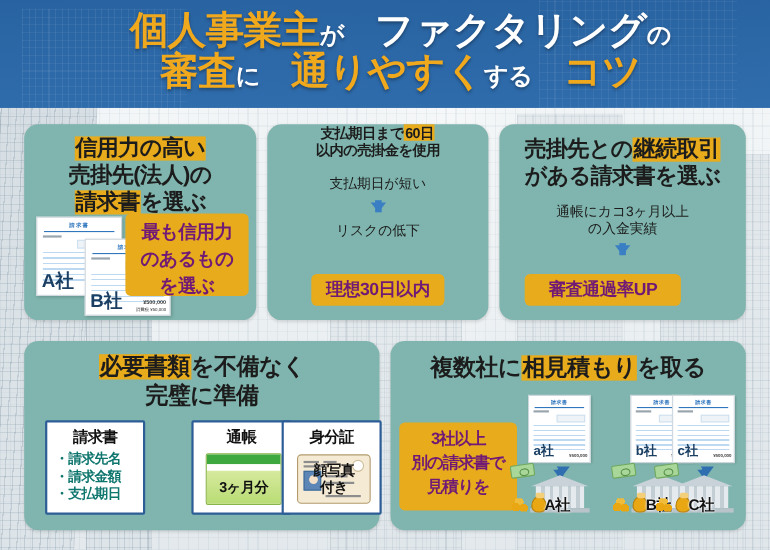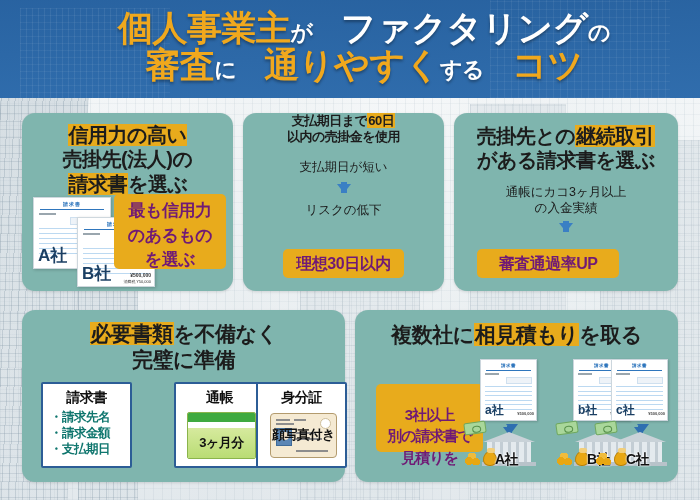--- a/index.html
+++ b/index.html
@@ -207,21 +207,21 @@
   .idcard .face::after {
     content:""; position:absolute; left:4px; top:3px; width:8px; height:8px;
     border-radius:50%; background:#f2e0c8;
   }
   .idcard .chip {
     position: absolute; right: 5px; top: 4px; width: 11px; height: 11px;
     background: #ffffff; border-radius: 50%; border: 1px solid #cfbf9c;
   }
   .idcard .tinyline { position:absolute; height:2px; background:#8d8d8d; }
   .idcard .overlay {
-    position: absolute; inset: 0; display: flex; flex-direction: row;
+    position: absolute; inset: 0; display: flex; flex-direction: column;
     align-items: center; justify-content: center;
     font-size: 13px; font-weight: bold; color: #111; line-height: 1.08;
     letter-spacing: -0.5px;
   }
 
   
   .minv {
     position: absolute; background: #ffffff;
     border: 1px solid #ccd6dd; box-shadow: 1px 1px 2px rgba(0,0,0,.18);
   }
@@ -413,21 +413,21 @@
         </div>
       </div>
     </div>
   </div>
 
   <div class="panel" id="p5">
     <div class="phead p5h">
       <div><span>複数社に</span><span class="hl">相見積もり</span><span>を取る</span></div>
     </div>
 
-    <div class="goldbox" style="position:absolute; left:21px; top:74px; width:107px; height:68px; font-size:15px; line-height:1.42; padding-top:20px; letter-spacing:-1px;">
+    <div class="goldbox" style="position:absolute; left:8px; top:74px; width:107px; height:80px; font-size:15px; line-height:1.42; padding-top:5px; letter-spacing:-1px;">
       <div>3社以上</div>
       <div>別の請求書で</div>
       <div>見積りを</div>
     </div>
 
     <div class="minv" style="left:125px; top:49px; width:57px; height:62px;">
       <div class="mt">請求書</div>
       <div class="mr"></div>
       <div class="ml"></div>
       <div class="mb"></div>

